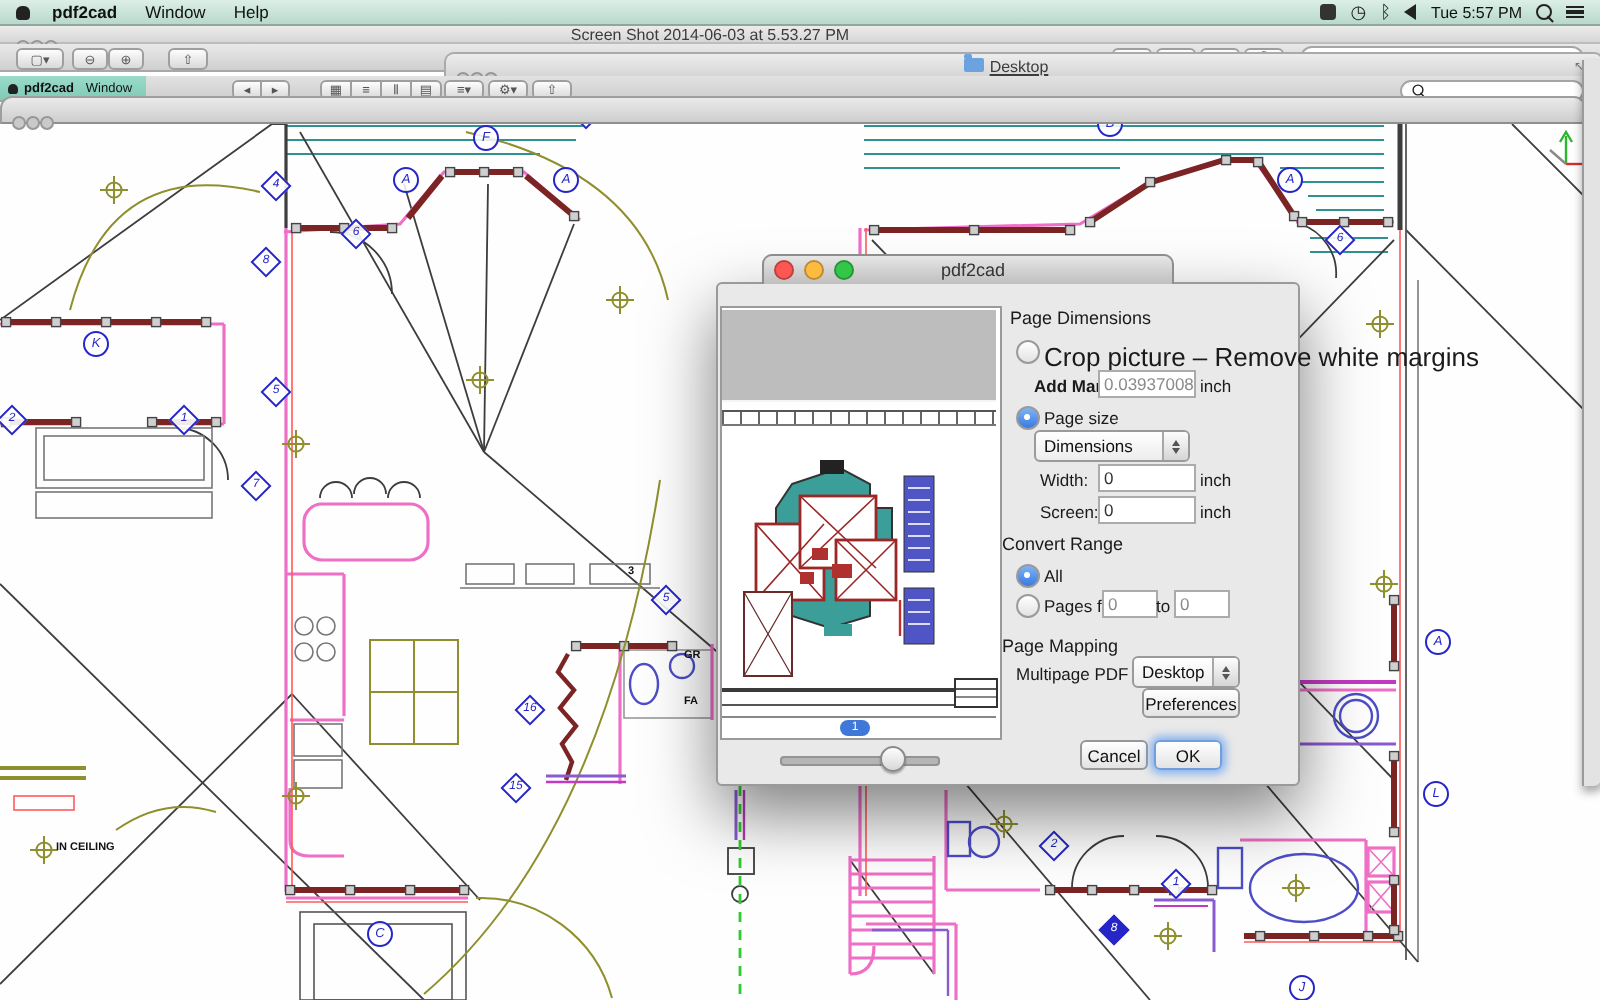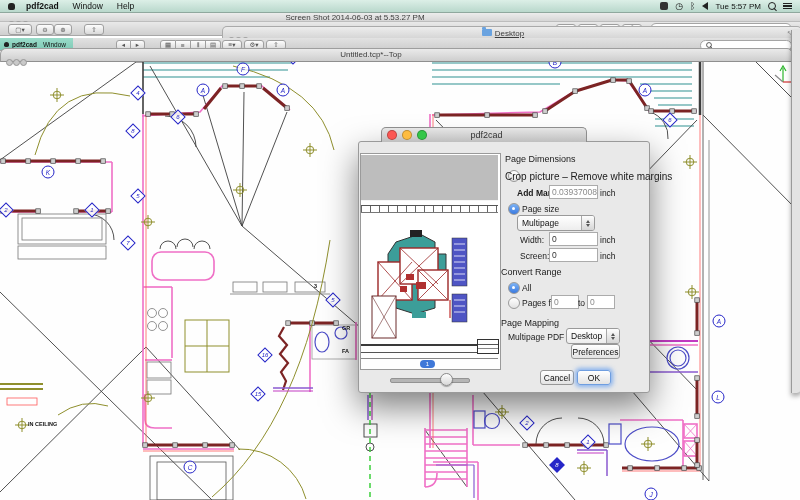--- a/index.html
+++ b/index.html
@@ -526,21 +526,20 @@
 <div class="abs tealfrag">
   <span class="apple" style="width:5px;height:5px;margin:0 3px 0 4px;"></span>
   <b>pdf2cad</b>
   <span style="margin-left:6px;">Window</span>
 </div>
 
 <div class="abs cadtitle">
   <span class="abs" style="left:5px;top:3px;">
     <span class="tl s"></span><span class="tl s"></span><span class="tl s"></span>
   </span>
-  <span class="abs wtitle-text" style="left:280px;top:1px;width:180px;">Untitled.tcp*--Top</span>
 </div>
 
 <div class="abs sliver"></div>
 
 <div class="abs dlg-title">
   <span class="dot" style="background:#fc5753;"></span>
   <span class="dot" style="background:#fdbc40;"></span>
   <span class="dot" style="background:#33c748;"></span>
   <span style="flex:1;text-align:center;font-size:9px;color:#333;margin-right:40px;">pdf2cad</span>
 </div>
@@ -583,28 +582,28 @@
   <div style="border-bottom:1px solid #555;height:4px;"></div>
     <div style="border-bottom:1px solid #888;height:3px;"></div>
 </div>
 <div class="abs" style="left:361px;top:358px;width:137px;height:1px;background:#888;z-index:52;"></div>
 <div class="abs badge" style="left:420px;top:360px;width:15px;height:8px;">1</div>
 <div class="abs slider-track" style="left:390px;top:378px;width:78px;"></div>
 <div class="abs slider-thumb" style="left:440px;top:373px;"></div>
 
 <div class="lbl" style="left:505px;top:154px;">Page Dimensions</div>
 <div class="radio" style="left:508px;top:170px;"></div>
-<div class="lbl" style="left:505px;top:171px;font-size:10px;">Crop picture – Remove white margins</div>
+<div class="lbl" style="left:522px;top:171px;font-size:13px;">Crop picture – Remove white margins</div>
 <div class="lbl" style="left:517px;top:188px;font-weight:bold;font-size:8.5px;">Add Margin:</div>
 <div class="field" style="left:549px;top:185px;width:43px;height:12px;line-height:12px;">0.03937008</div>
 <div class="lbl" style="left:600px;top:188px;font-size:8.5px;">inch</div>
 <div class="radio on" style="left:508px;top:203px;"></div>
 <div class="lbl" style="left:522px;top:204px;font-size:8.5px;">Page size</div>
 <div class="dd" style="left:517px;top:215px;width:76px;height:14px;">
-  <span class="txt">Multipage</span>
+  <span class="txt">Dimensions</span>
   <span class="stp">
       <span class="tri-u"></span>
       <span class="tri-d"></span>
     </span>
 </div>
 <div class="lbl" style="left:520px;top:235px;font-size:8.5px;">Width:</div>
 <div class="field dark" style="left:549px;top:232px;width:43px;height:12px;line-height:12px;">0</div>
 <div class="lbl" style="left:600px;top:235px;font-size:8.5px;">inch</div>
 <div class="lbl" style="left:520px;top:251px;font-size:8.5px;">Screen:</div>
 <div class="field dark" style="left:549px;top:248px;width:43px;height:12px;line-height:12px;">0</div>

